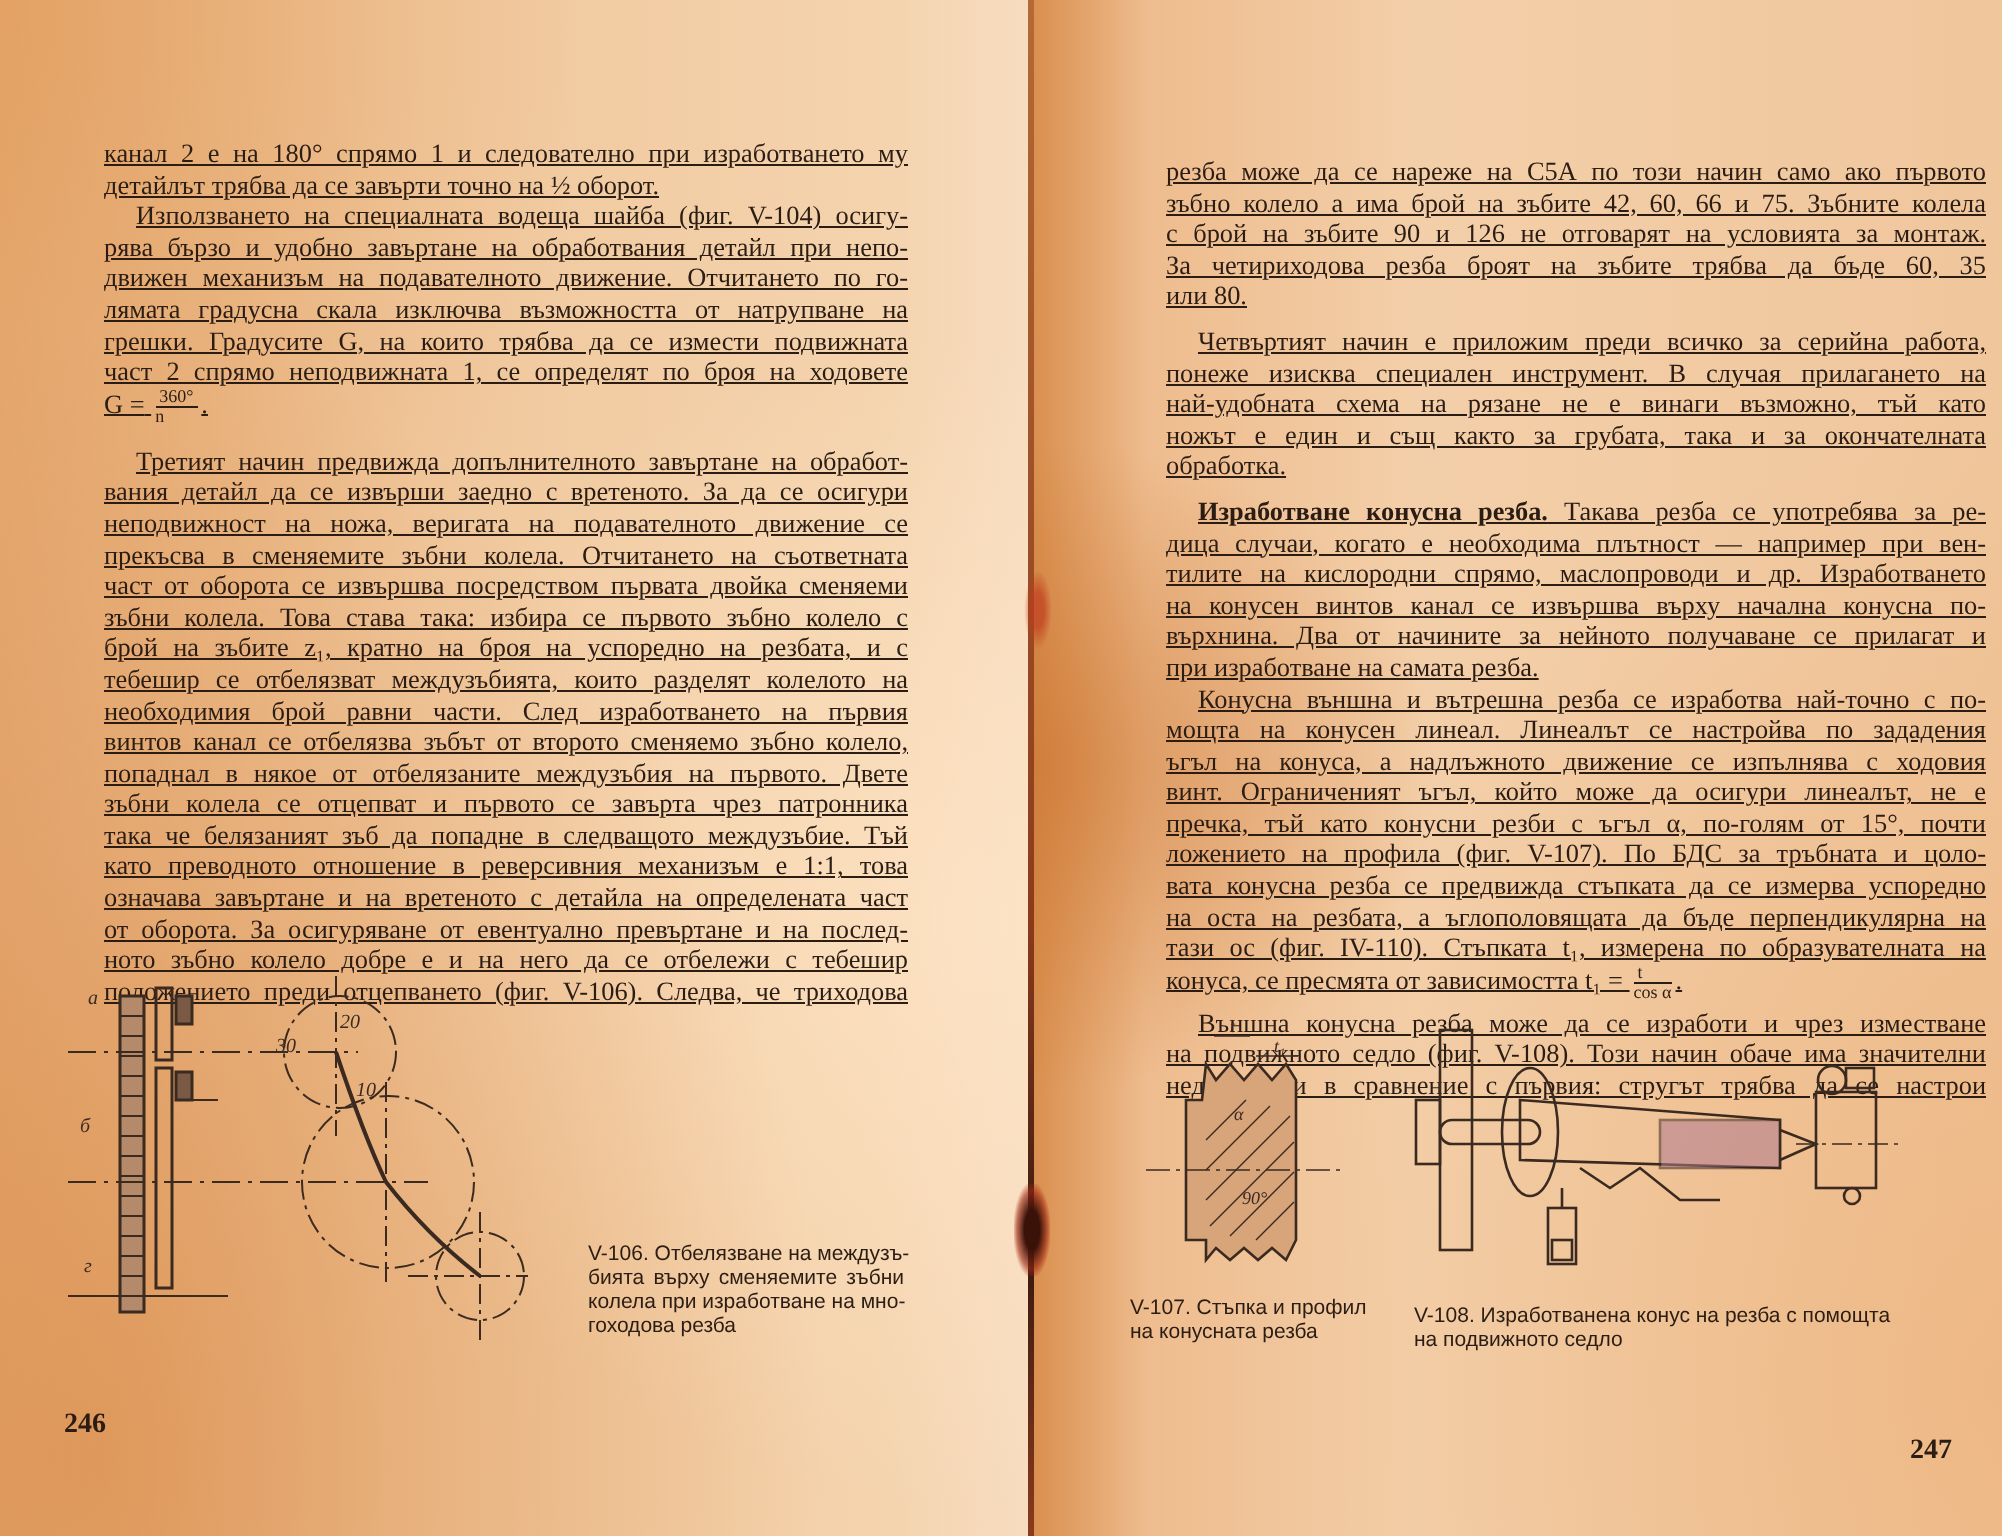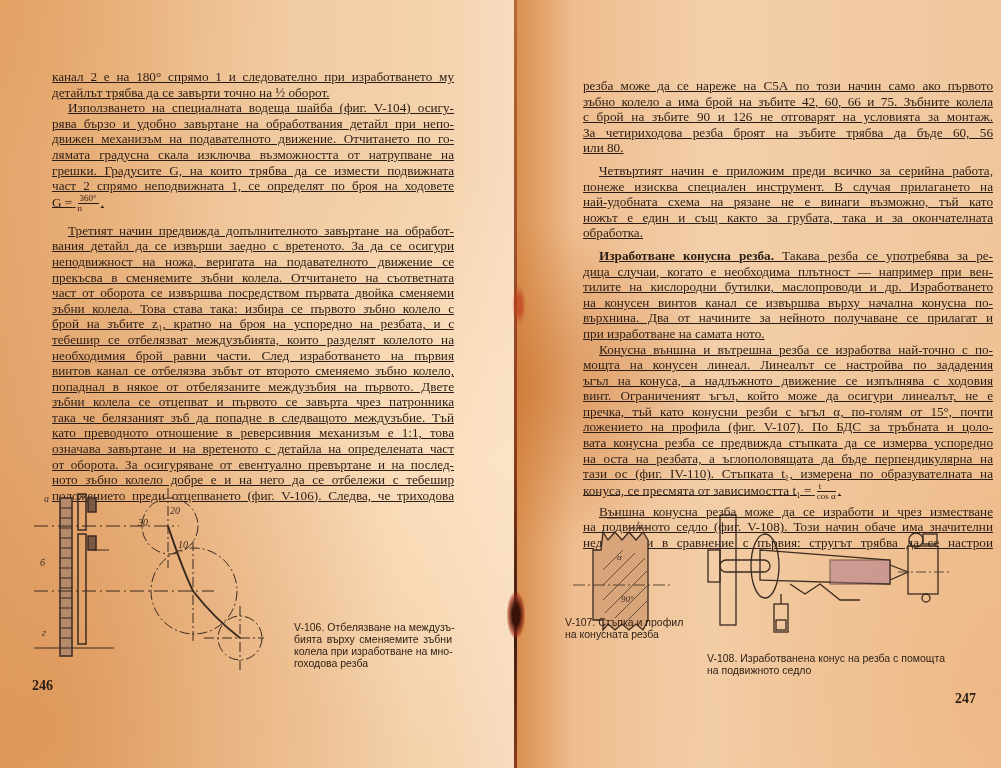--- a/index.html
+++ b/index.html
@@ -51,21 +51,21 @@
   .para-gap { height: 7px; }
   .indent { padding-left: 16px; }
   .bold { font-weight: bold; }
   .frac {
     display: inline-block; vertical-align: middle; text-align: right;
     font-size: 9px; line-height: 9px; margin: 0 2px;
   }
   .frac span { display: block; }
   .frac .num { border-bottom: 1px solid #2b1d14; padding: 0 2px; }
   .page-number {
-    position: absolute; font-weight: bold; font-size: 14px; color: #2b1d14;
+    position: absolute; font-weight: bold; font-size: 14px; color: #2b1d14; margin-top: 27px;
   }
   .left .page-number { left: 32px; top: 678px; }
   .right .page-number { left: 440px; top: 691px; }
   .figure { position: absolute; }
   .caption {
     position: absolute; font-size: 10.5px; line-height: 12px; color: #2b1d14;
     font-family: "Liberation Sans", sans-serif;
   }
   .caption .line { text-align-last: justify; }
   .caption .line.last { text-align-last: left; }
@@ -172,35 +172,35 @@
     </div>
 
     <div class="page-number">246</div>
   </div>
 
   <div class="page right">
     <div class="text-block">
       <span class="line">резба може да се нареже на С5А по този начин само ако първото</span>
       <span class="line">зъбно колело a има брой на зъбите 42, 60, 66 и 75. Зъбните колела</span>
       <span class="line">с брой на зъбите 90 и 126 не отговарят на условията за монтаж.</span>
-      <span class="line">За четириходова резба броят на зъбите трябва да бъде 60, 56</span>
+      <span class="line">За четириходова резба броят на зъбите трябва да бъде 60, 35</span>
       <span class="line last">или 80.</span>
       <div class="para-gap"></div>
       <span class="line indent">Четвъртият начин е приложим преди всичко за серийна работа,</span>
       <span class="line">понеже изисква специален инструмент. В случая прилагането на</span>
       <span class="line">най-удобната схема на рязане не е винаги възможно, тъй като</span>
       <span class="line">ножът е един и същ както за грубата, така и за окончателната</span>
       <span class="line last">обработка.</span>
       <div class="para-gap"></div>
       <span class="line indent"><span class="bold">Изработване конусна резба.</span><span> Такава резба се употребява за ре-</span></span>
       <span class="line">дица случаи, когато е необходима плътност — например при вен-</span>
-      <span class="line">тилите на кислородни бутилки, маслопроводи и др. Изработването</span>
+      <span class="line">тилите на кислородни спрямо, маслопроводи и др. Изработването</span>
       <span class="line">на конусен винтов канал се извършва върху начална конусна по-</span>
       <span class="line">върхнина. Два от начините за нейното получаване се прилагат и</span>
-      <span class="line last">при изработване на самата ното.</span>
+      <span class="line last">при изработване на самата резба.</span>
       <span class="line indent">Конусна външна и вътрешна резба се изработва най-точно с по-</span>
       <span class="line">мощта на конусен линеал. Линеалът се настройва по зададения</span>
       <span class="line">ъгъл на конуса, а надлъжното движение се изпълнява с ходовия</span>
       <span class="line">винт. Ограниченият ъгъл, който може да осигури линеалът, не е</span>
       <span class="line">пречка, тъй като конусни резби с ъгъл α, по-голям от 15°, почти</span>
       <span class="line">ложението на профила (фиг. V-107). По БДС за тръбната и цоло-</span>
       <span class="line">вата конусна резба се предвижда стъпката да се измерва успоредно</span>
       <span class="line">на оста на резбата, а ъглополовящата да бъде перпендикулярна на</span>
       <span class="line">тази ос (фиг. IV-110). Стъпката t₁, измерена по образувателната на</span>
       <span class="line last" style="height:22px;">
@@ -231,21 +231,21 @@
         <line x1="55" y1="18" x2="76" y2="18" stroke-width="0.8"></line>
       </g>
       <g fill="#3a2a20" font-family="Liberation Serif, serif" font-style="italic" font-size="9">
         <text x="42" y="6">t</text>
         <text x="64" y="16">t₁</text>
         <text x="44" y="50">α</text>
         <text x="48" y="92">90°</text>
       </g>
     </svg>
 
-    <div class="caption" style="left:50px; top:616px; width:130px;">
+    <div class="caption" style="left:50px; top:648px; width:130px;">
       <span class="line last">V-107. Стъпка и профил</span>
       <span class="line last">на конусната резба</span>
     </div>
 
     <svg class="figure" style="left:175px; top:510px;" width="260" height="125" viewBox="0 0 260 125">
       <g stroke="#3a2a20" fill="none" stroke-width="1.3">
         <rect x="30" y="5" width="16" height="110"></rect>
         <rect x="18" y="40" width="12" height="32"></rect>
         <rect x="30" y="50" width="50" height="12" rx="6"></rect>
         <ellipse cx="75" cy="56" rx="14" ry="32"></ellipse>

